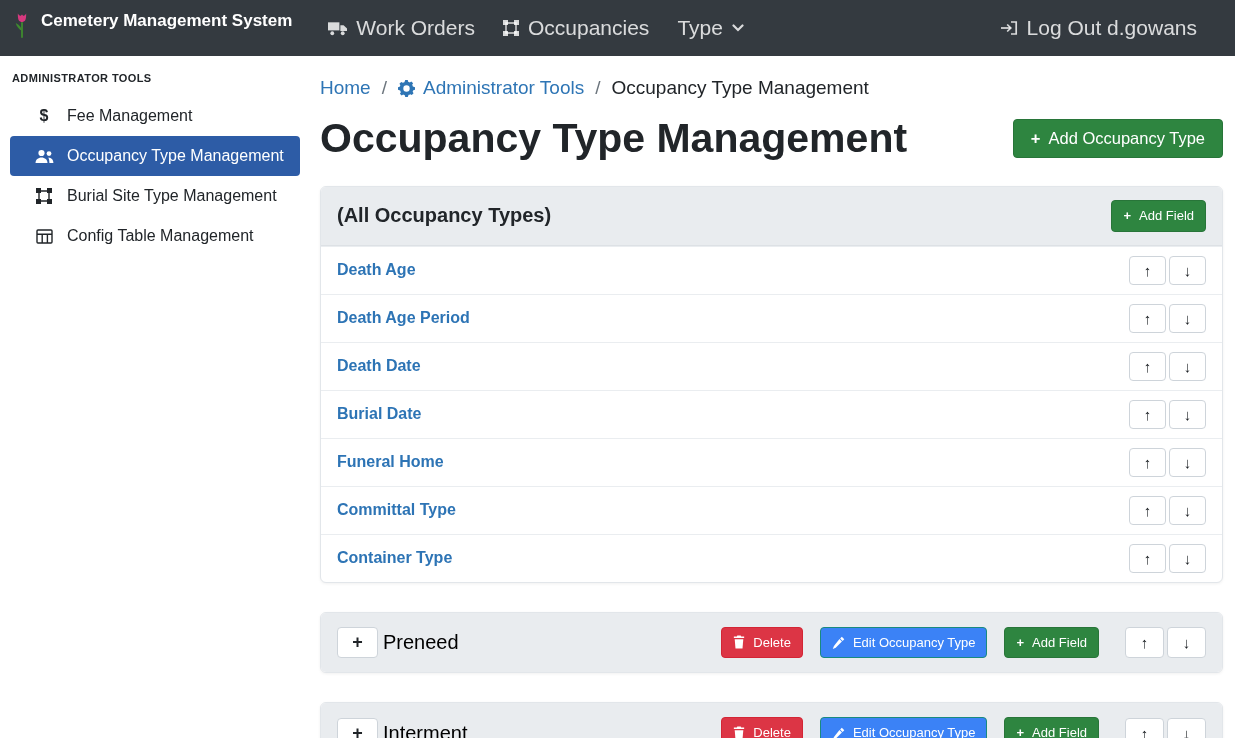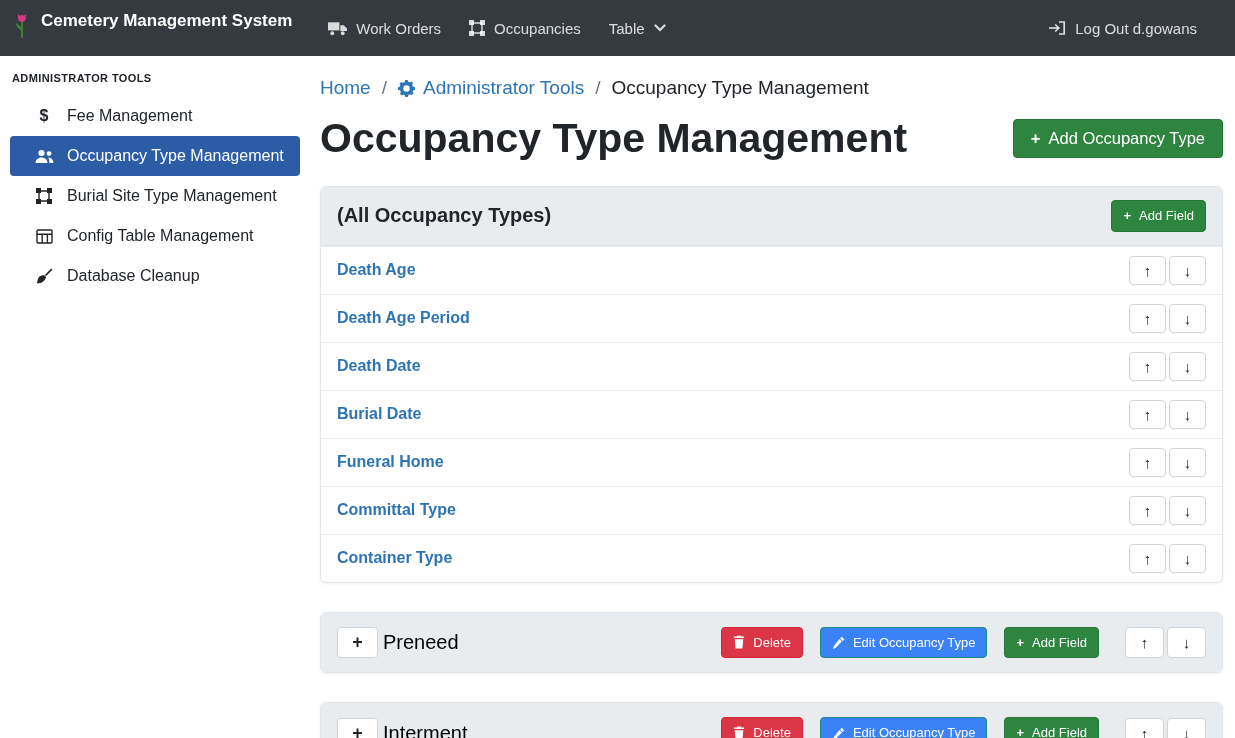--- a/index.html
+++ b/index.html
@@ -16,21 +16,21 @@
   
   .navbar {
     position: absolute; top: 0; left: 0; right: 0; height: 56px;
     background: #343a40; display: flex; align-items: center;
     padding: 0 24px 0 12px; z-index: 10;
   }
   .brand { display: flex; align-items: flex-start; gap: 9px; cursor: pointer; }
   .brand-text { color: #ffffff; font-weight: 700; font-size: 17px; }
   .nav-links { display: flex; align-items: center; margin-left: 22px; }
   .nav-link {
-    color: rgba(255,255,255,0.82); font-size: 15px; display: flex;
+    color: rgba(255,255,255,0.82); font-size: 21px; display: flex;
     align-items: center; gap: 9px; padding: 8px 14px; cursor: pointer;
   }
   .nav-link .nav-ic { display: inline-flex; align-items: center; }
   .nav-right { margin-left: auto; }
 
   
   .sidebar {
     position: absolute; top: 56px; left: 0; bottom: 0; width: 310px;
     background: #ffffff; padding-top: 4px;
   }
@@ -157,21 +157,21 @@
             <rect x="0" y="0" width="5" height="5"></rect>
             <rect x="11" y="0" width="5" height="5"></rect>
             <rect x="0" y="11" width="5" height="5"></rect>
             <rect x="11" y="11" width="5" height="5"></rect>
           </g>
         </svg>
       </span>
       <span>Occupancies</span>
     </a>
     <a class="nav-link">
-      <span>Table</span>
+      <span>Type</span>
       <span class="nav-ic">
         <svg width="12" height="8" viewBox="0 0 12 8" fill="none" stroke="currentColor" stroke-width="2.2" stroke-linecap="round">
           <path d="M1.5 1.5L6 6l4.5-4.5"></path>
         </svg>
       </span>
     </a>
   </nav>
 
   <div class="nav-right">
     <a class="nav-link">
@@ -225,29 +225,20 @@
   <div class="side-item">
     <span class="side-ic">
       <svg width="17" height="15" viewBox="0 0 17 15" fill="none" stroke="currentColor" stroke-width="1.4">
         <rect x="1" y="1" width="15" height="13" rx="1"></rect>
         <path d="M1 5.2h15M6.2 5.2V14M11.4 5.2V14"></path>
       </svg>
     </span>
     <span>Config Table Management</span>
   </div>
 
-  <div class="side-item">
-    <span class="side-ic">
-      <svg width="17" height="16" viewBox="0 0 17 16" fill="currentColor">
-        <path d="M15.2 0.6l1.2 1.2-6.3 6.3-1.2-1.2z"></path>
-        <path d="M8.2 7.2l1.9 1.9c-0.5 2.2-2.1 4.5-4.6 5.6L0.8 15.5c1.1-2.5 0.6-5.3 2.7-6.9 1.3-1 3.1-1.6 4.7-1.4z"></path>
-      </svg>
-    </span>
-    <span>Database Cleanup</span>
-  </div>
 </aside>
 
 <main class="content">
 
   <nav class="breadcrumb">
     <a>Home</a>
     <span class="sep">/</span>
     <a>
       <span style="display:inline-flex;">
         <svg width="17" height="17" viewBox="0 0 16 16">

